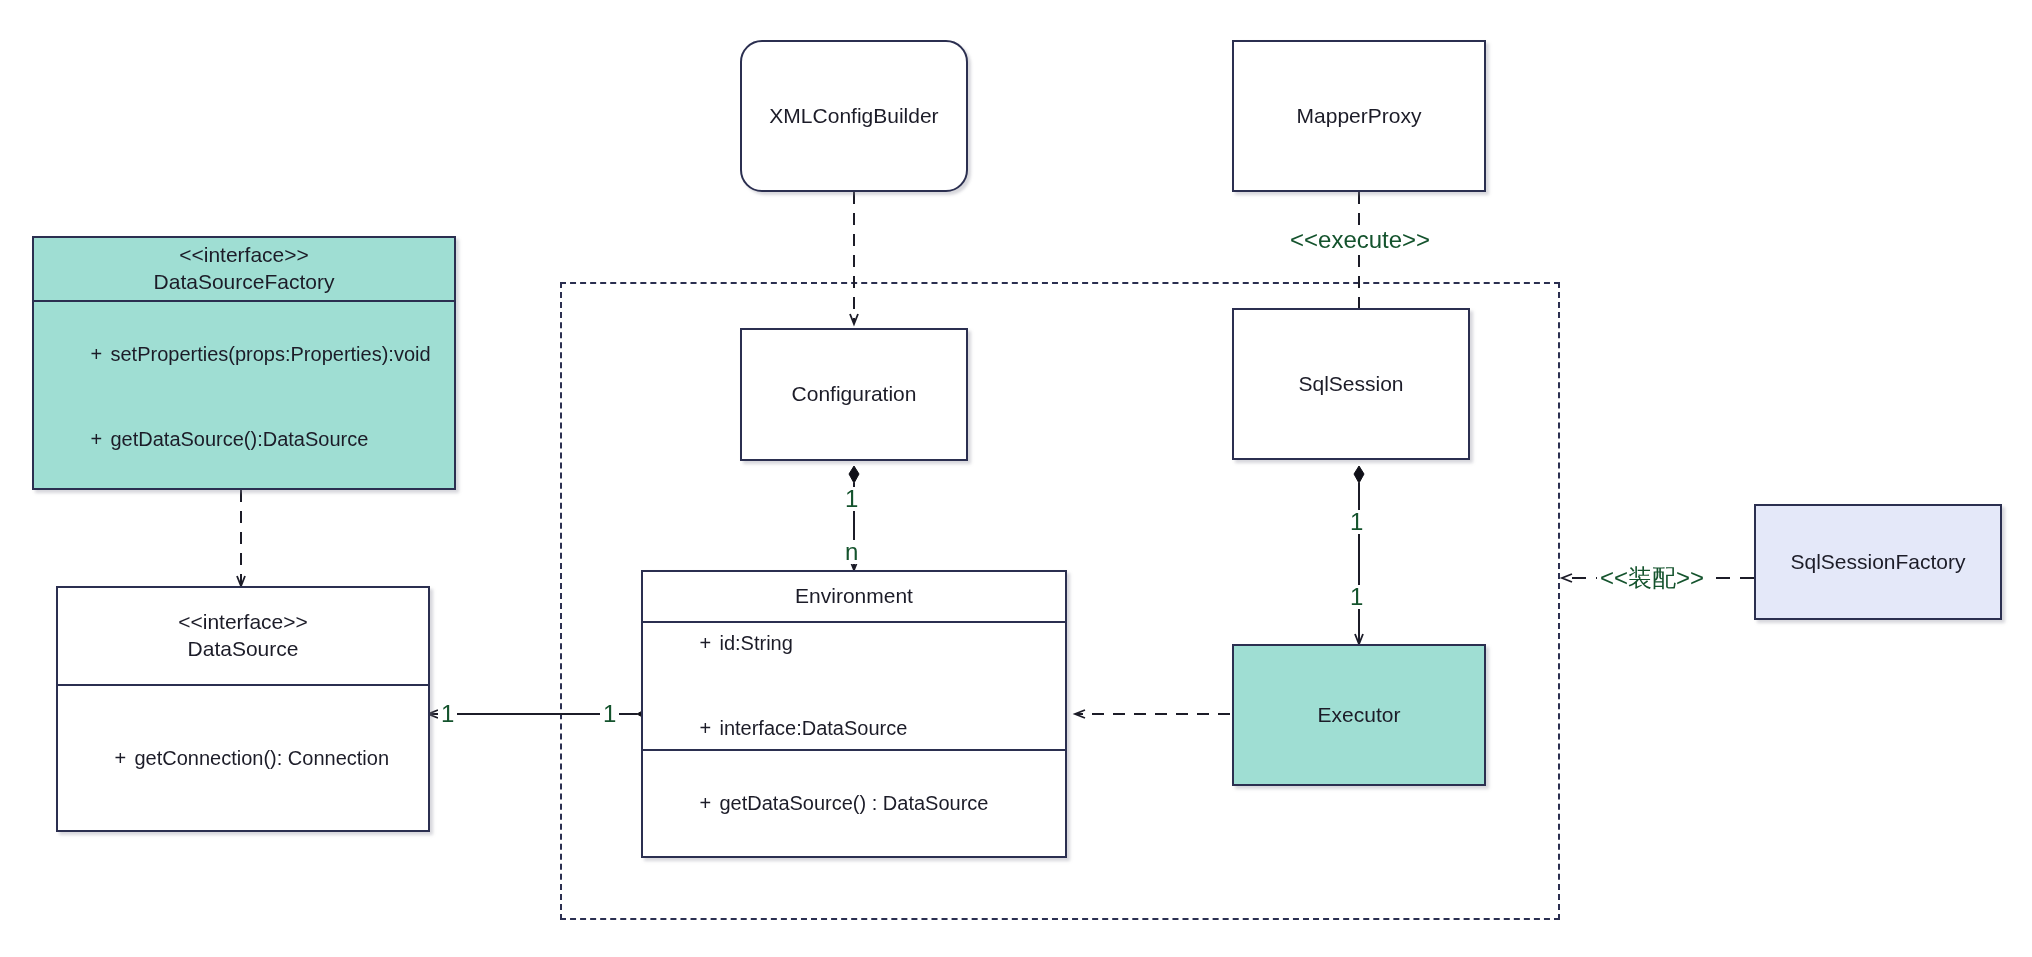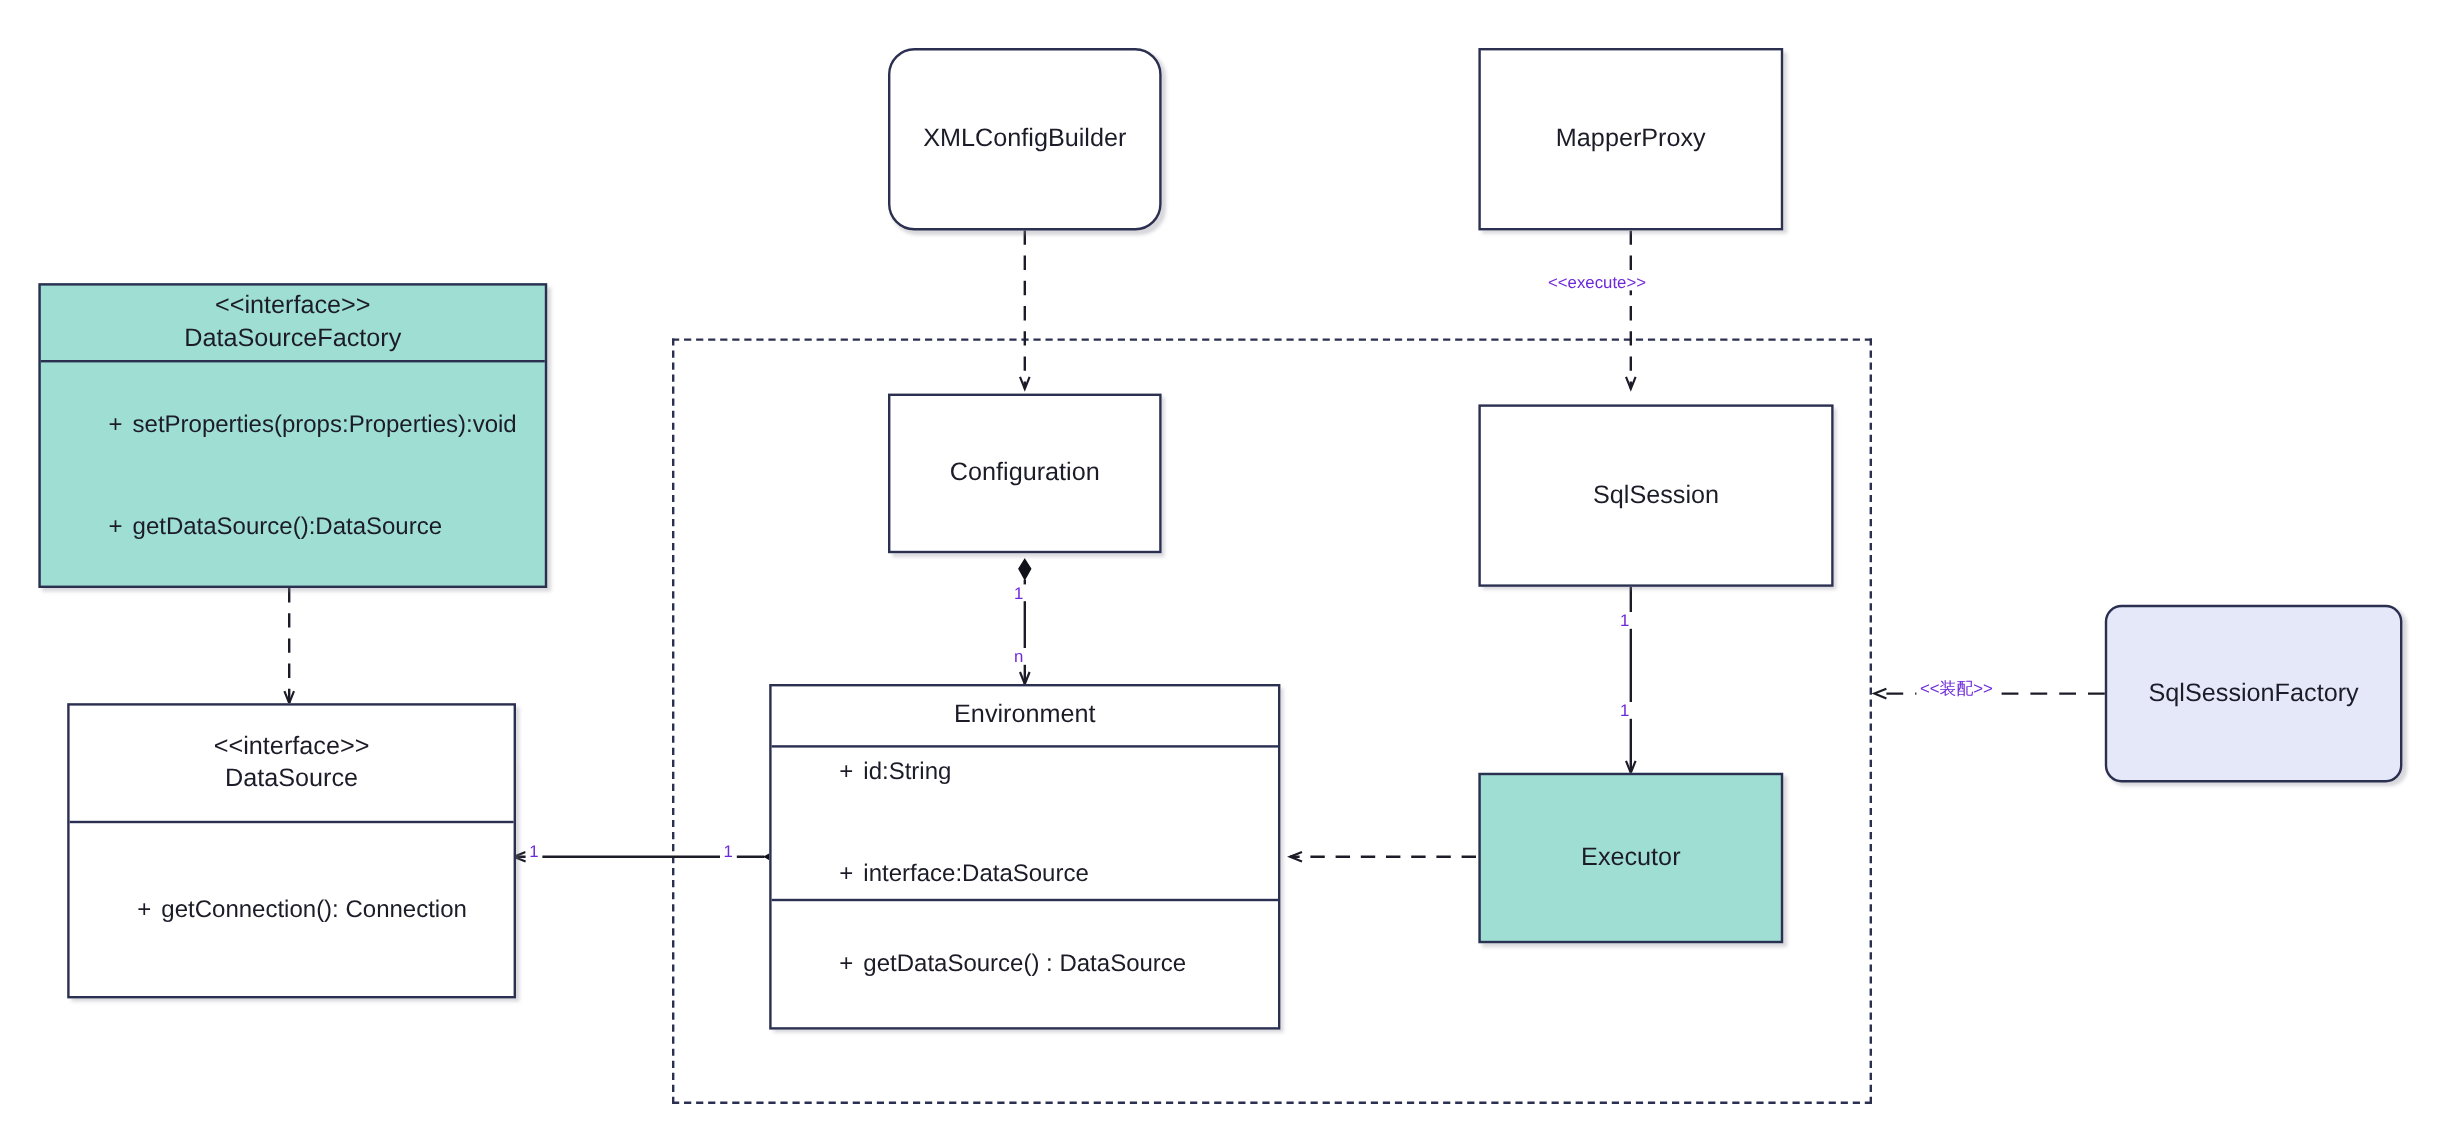--- a/index.html
+++ b/index.html
@@ -57,23 +57,23 @@
 
   
   .group-frame {
     position: absolute;
     box-sizing: border-box;
     border: 2px dashed #2b2f50;
     background: transparent;
   }
   .edge-label {
     position: absolute;
-    font-size: 14px;
+    font-size: 24px;
     line-height: 1;
-    color: #6d28d9;
+    color: #14532d;
     white-space: nowrap;
     background: #ffffff;
     padding: 0 3px;
   }
   svg.link-layer {
     position: absolute;
     left: 0; top: 0;
     width: 2032px;
     height: 957px;
     overflow: visible;
@@ -187,21 +187,21 @@
       <span>MapperProxy</span>
     </div>
   </div>
 
   <div class="uml-box" style="left:740px; top:328px; width:228px; height:133px;">
     <div class="box-title centered-full">
       <span>Configuration</span>
     </div>
   </div>
 
-  <div class="uml-box" style="left:1232px; top:337px; width:296px; height:152px;">
+  <div class="uml-box" style="left:1232px; top:308px; width:238px; height:152px;">
     <div class="box-title centered-full">
       <span>SqlSession</span>
     </div>
   </div>
 
   <div class="uml-box" style="left:641px; top:570px; width:426px; height:288px;">
     <div class="box-title" style="height:62px;">
       <span>Environment</span>
     </div>
     <div class="compartment" style="height:106px;">
@@ -218,19 +218,19 @@
       </div>
     </div>
   </div>
 
   <div class="uml-box teal" style="left:1232px; top:644px; width:254px; height:142px;">
     <div class="box-title centered-full">
       <span>Executor</span>
     </div>
   </div>
 
-  <div class="uml-box lav" style="left:1754px; top:504px; width:248px; height:148px;border-radius:14px;">
+  <div class="uml-box lav" style="left:1754px; top:504px; width:248px; height:116px;">
     <div class="box-title centered-full">
       <span>SqlSessionFactory</span>
     </div>
   </div>
 
 </div>
 
 </body></html>

